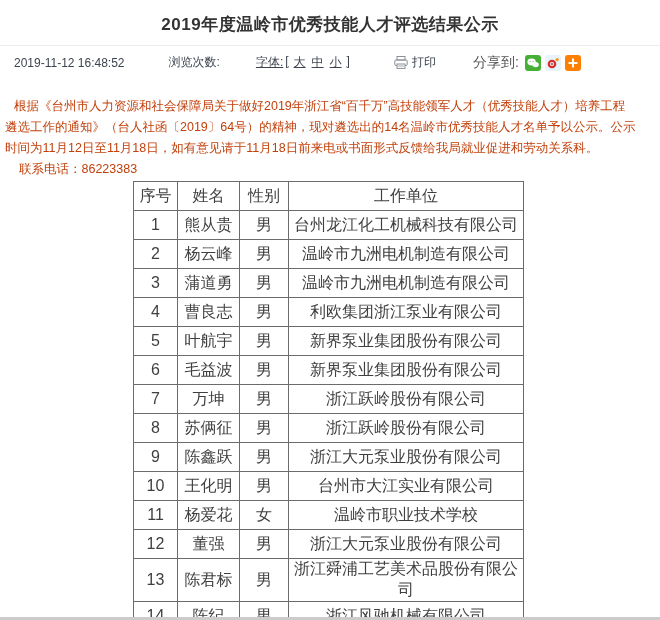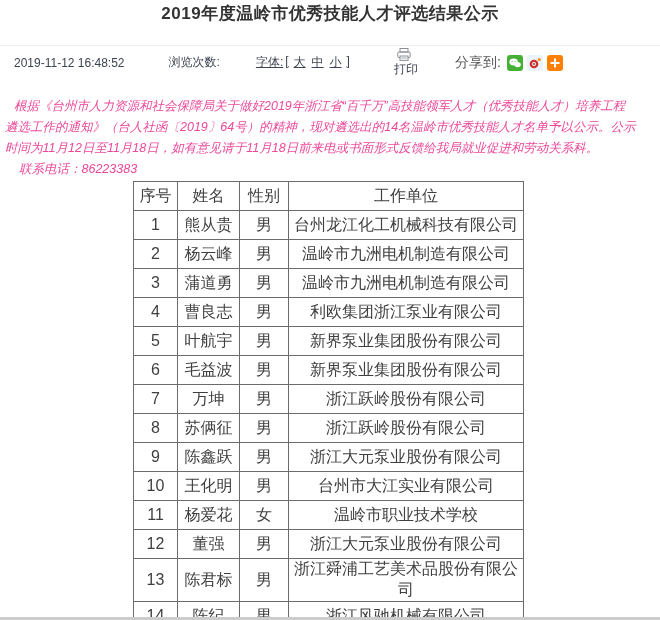--- a/index.html
+++ b/index.html
@@ -4,54 +4,54 @@
 <style>
   html,body{margin:0;padding:0;}
   body{
     width:660px;height:620px;position:relative;overflow:hidden;
     background:#ffffff;
     font-family:"Liberation Sans","DejaVu Sans",sans-serif;
     -webkit-font-smoothing:antialiased;
   }
   
   .page-header{
-    height:46px;box-sizing:border-box;padding-top:2px;
+    height:46px;box-sizing:border-box;padding-top:13px;
     border-bottom:1px solid #ececec;
   }
   .page-header h1{
     margin:0;text-align:center;
     font-size:17px;font-weight:bold;color:#333333;
     letter-spacing:0.5px;
   }
   
   .toolbar{
     height:33px;display:flex;align-items:center;
     font-size:12px;color:#3d4450;white-space:nowrap;
   }
   .tb-date{margin-left:14px;}
   .tb-views{margin-left:44px;}
   .tb-font{margin-left:36px;display:inline-flex;align-items:flex-start;text-decoration:underline;}
   .tb-font .fs{margin:0 3px;cursor:pointer;}
   .tb-font .br{margin:0 2px;}
-  .tb-print{margin-left:42px;display:inline-flex;align-items:center;cursor:pointer;flex-direction:column;}
+  .tb-print{margin-left:42px;display:inline-flex;align-items:center;cursor:pointer;}
   .tb-print svg{margin-right:4px;}
   .tb-share{margin-left:37px;display:inline-flex;align-items:center;}
   .tb-share-label{font-size:14px;color:#555;margin-right:6px;}
   .share-icon{
     width:16px;height:16px;border-radius:3px;margin-right:4px;
     display:inline-flex;align-items:center;justify-content:center;cursor:pointer;
   }
   .share-icon svg{display:block;}
   .icon-wechat{background:#45b035;}
   .icon-weibo{background:#e8f4fa;}
   .icon-plus{background:#ff7f00;}
   
   .article{
     margin:17px 23px 0 5px;
-    font-size:12.5px;line-height:21px;color:#ec4899;font-style:italic;
+    font-size:12.5px;line-height:21px;color:#c2410c;
   }
   .article p{margin:0;}
   .article .para{text-indent:9px;}
   .article .contact{text-indent:14px;}
   
   table.announce{
     border-collapse:collapse;
     margin:1px 0 0 133px;
     font-size:16px;color:#3f3f3f;
     table-layout:fixed;

